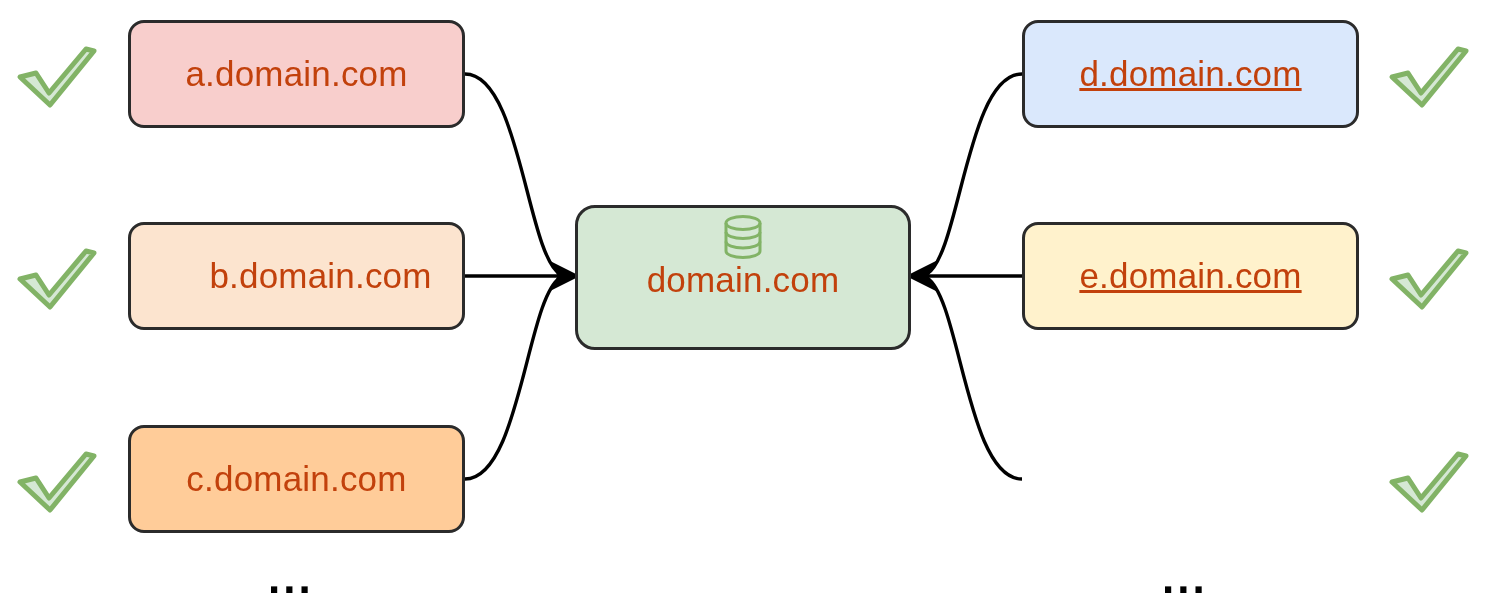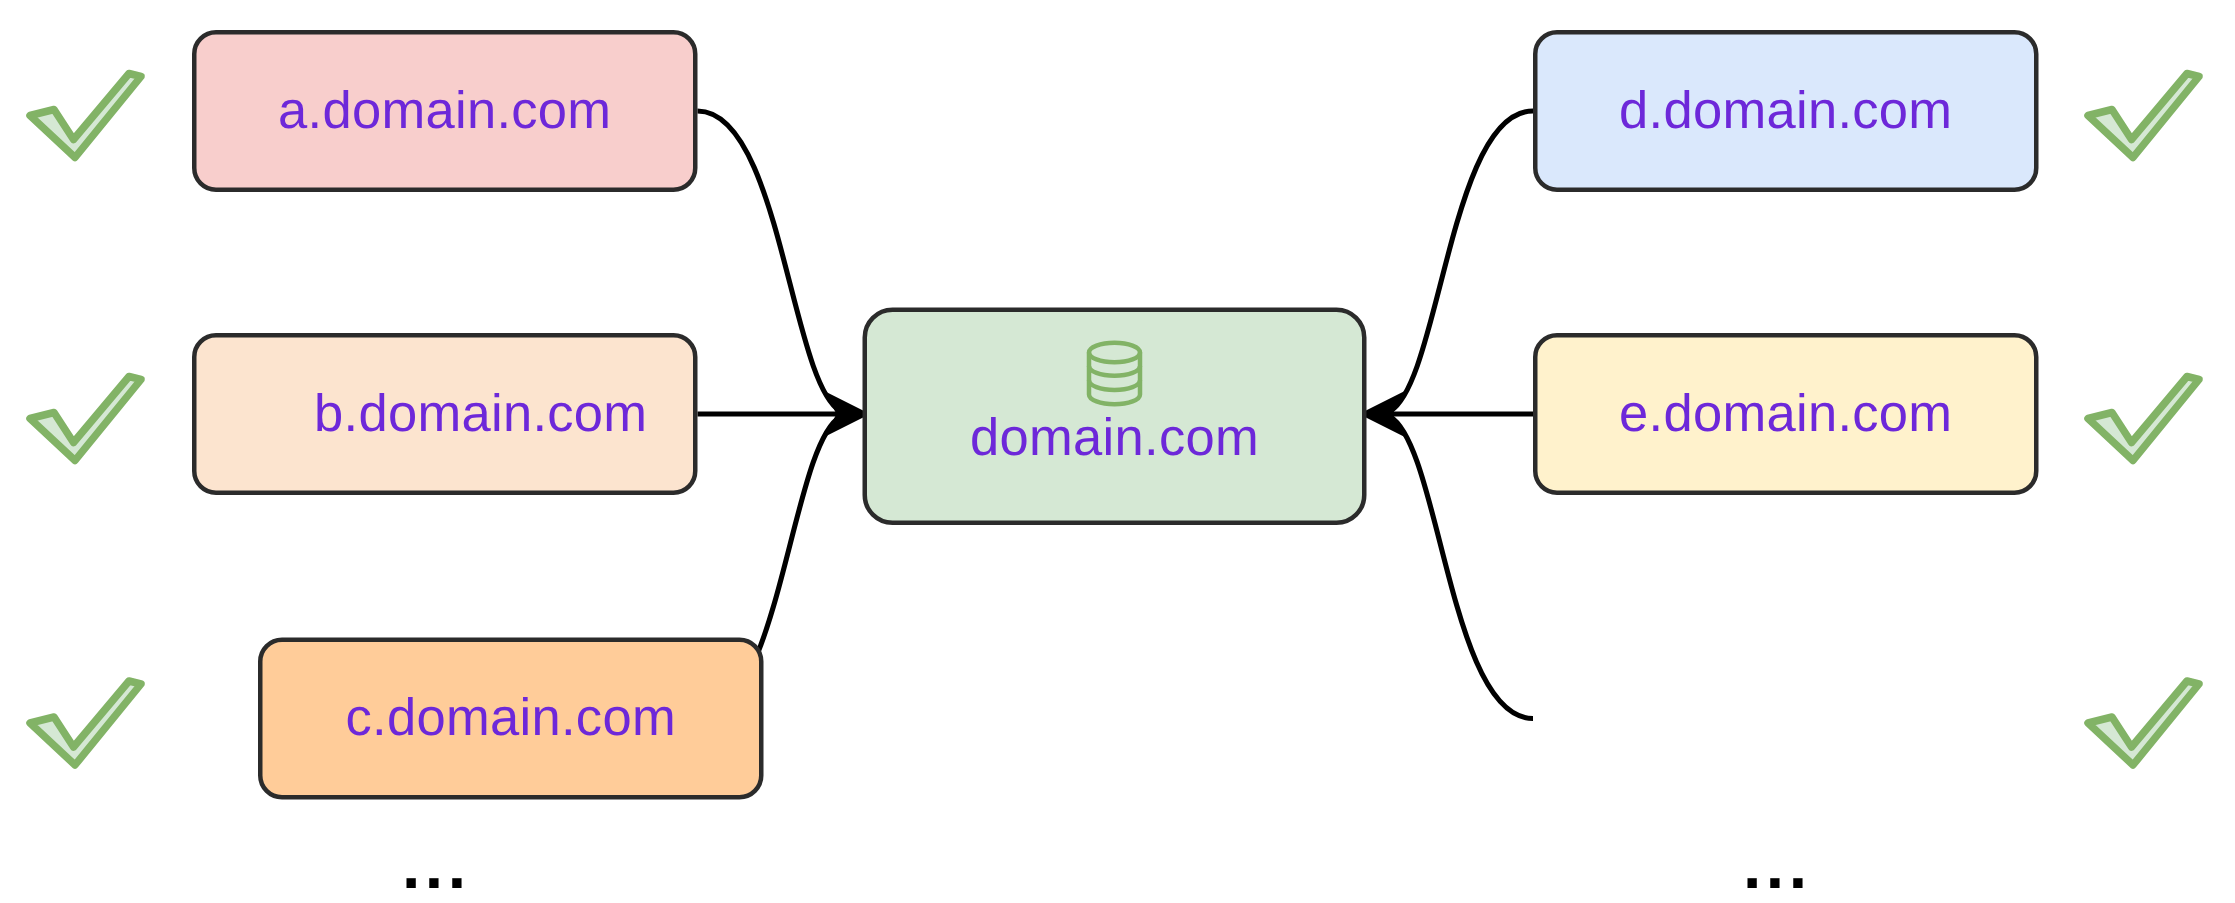--- a/index.html
+++ b/index.html
@@ -27,45 +27,46 @@
   }
   .node {
     position: absolute;
     box-sizing: border-box;
     border: 3px solid #2b2b2b;
     border-radius: 16px;
     display: flex;
     flex-direction: column;
     align-items: center;
     justify-content: center;
-    color: #6d28d9;
+    color: #c2410c;
     font-size: 35px;
     letter-spacing: 0.2px;
     line-height: 1.05;
   }
   .node.leaf {
     left: 128px;
     width: 337px;
     height: 108px;
   }
   .node.leaf.right {
     left: 1022px;
+    text-decoration: underline;
   }
   .row-1 { top: 20px; }
   .row-2 { top: 222px; }
-  .row-3 { top: 425px; margin-left: 44px; }
+  .row-3 { top: 425px; }
 
   .node.hub {
     left: 575px;
     top: 205px;
     width: 336px;
     height: 145px;
     border-radius: 20px;
     justify-content: flex-start;
-    padding-top: 18px;
+    padding-top: 6px;
   }
   .hub .db-icon {
     display: block;
     margin-bottom: 2px;
   }
   .hub .hub-label {
     font-size: 35px;
   }
 
   .check {

